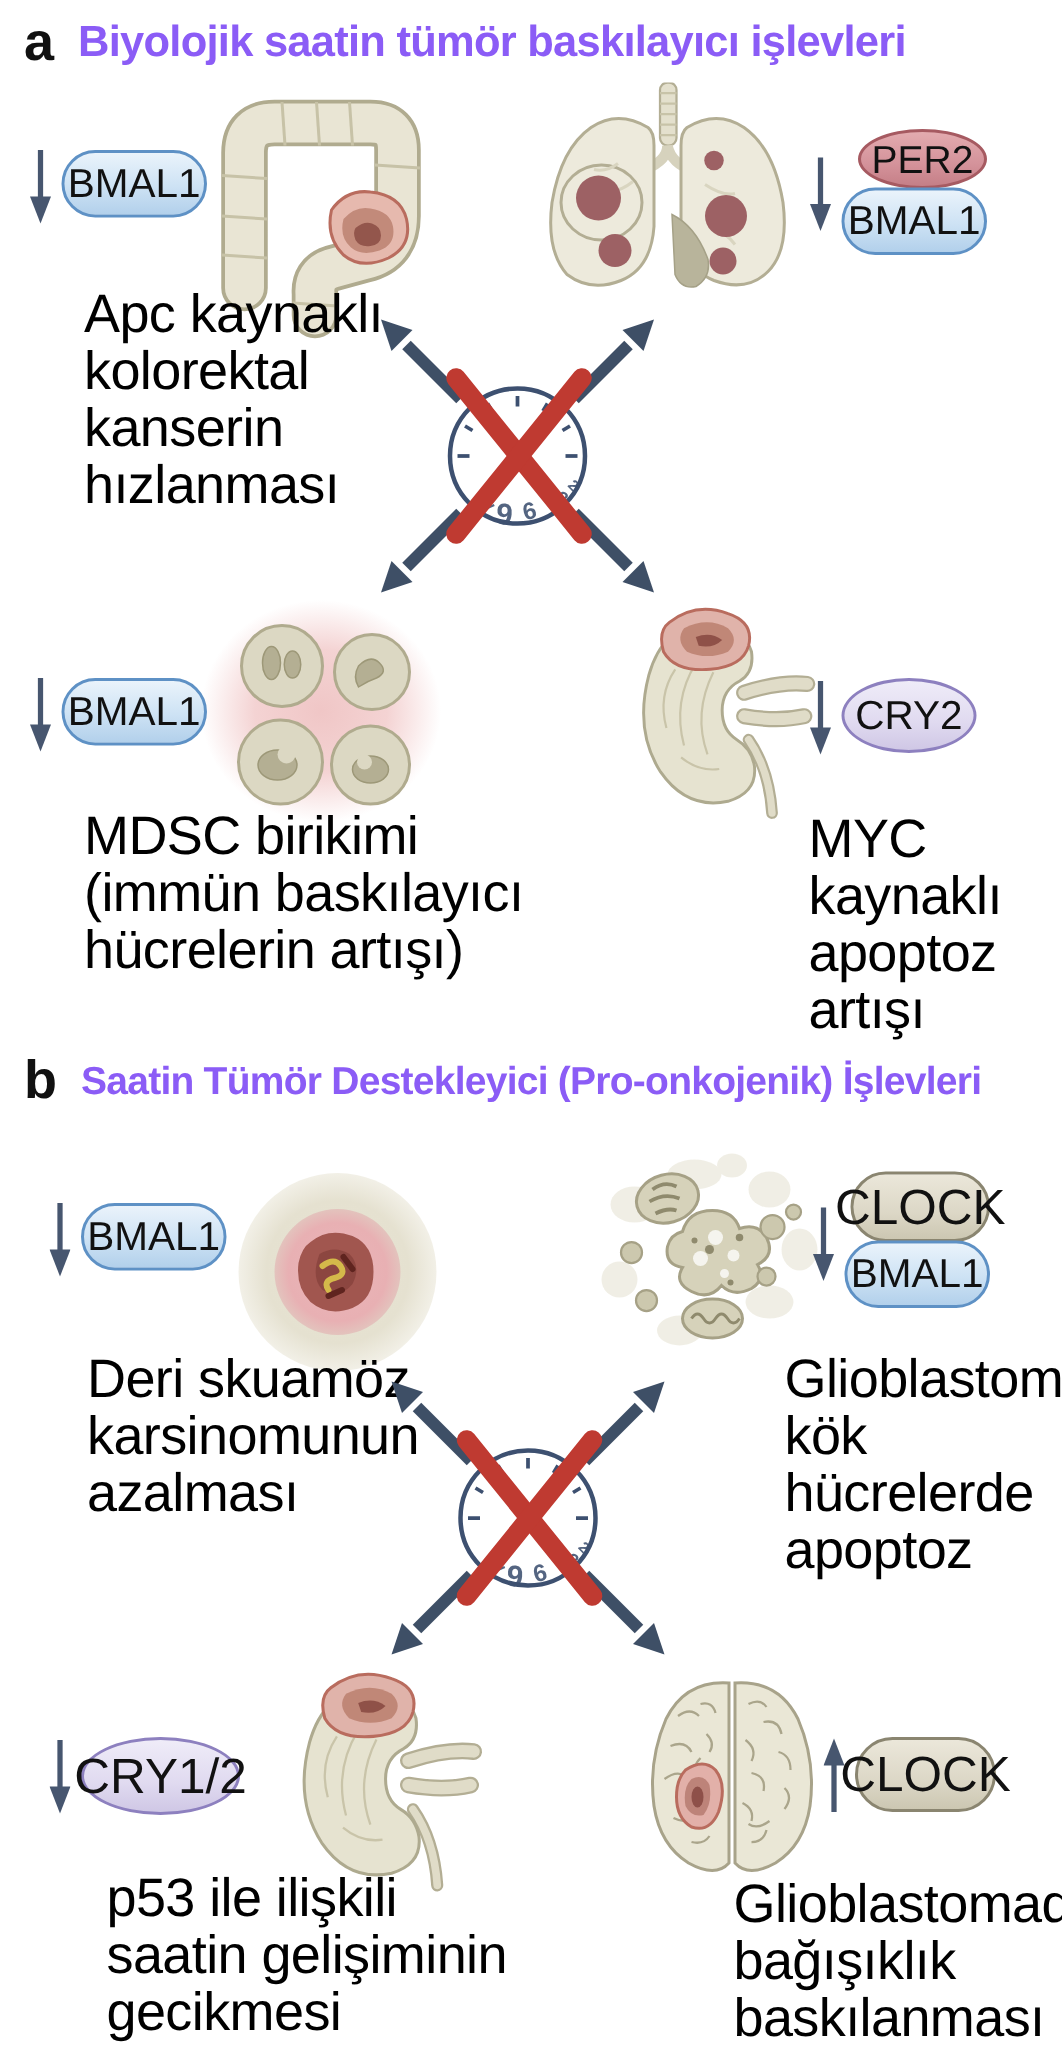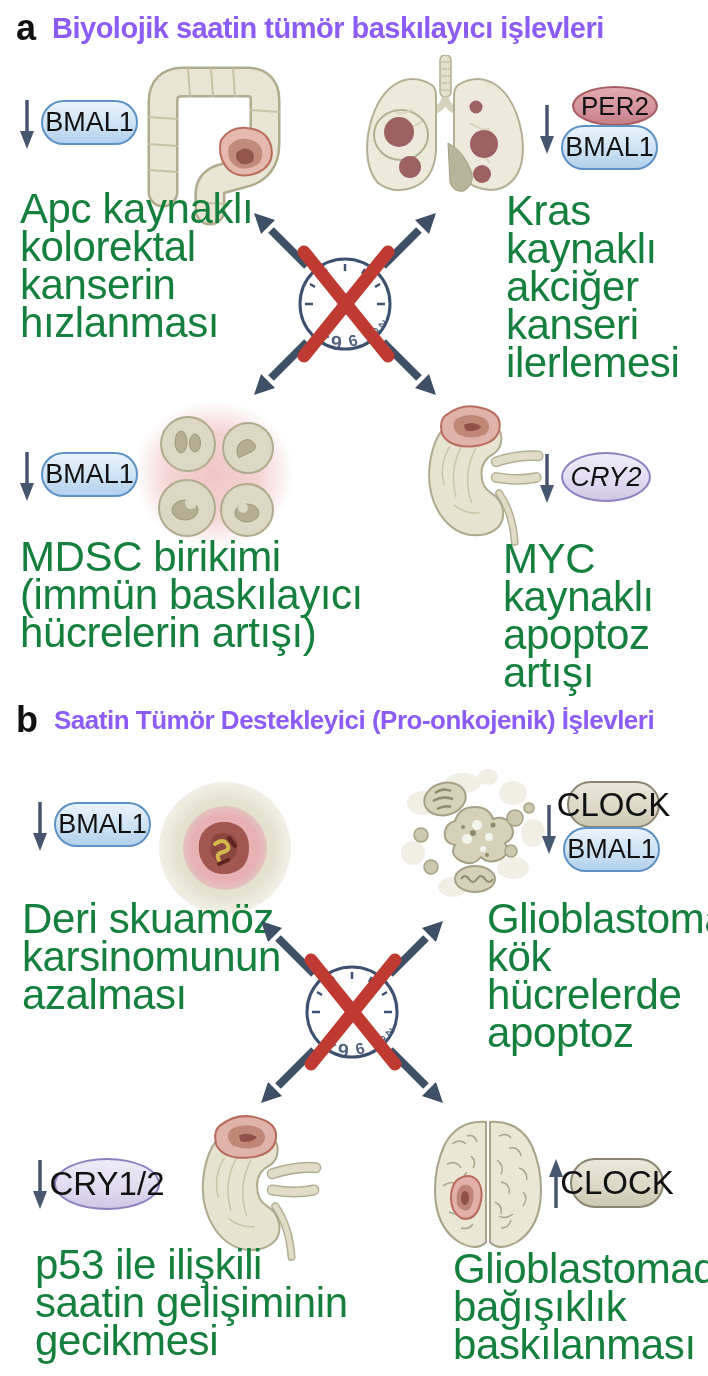--- a/index.html
+++ b/index.html
@@ -7,21 +7,21 @@
     position:relative;width:708px;height:1376px;background:#ffffff;
     font-family:"Liberation Sans","DejaVu Sans",sans-serif;color:#1b1b1b;
     overflow:hidden;
   }
   .abs{position:absolute;}
   .panel-title{display:flex;align-items:flex-start;gap:16px;}
   .panel-letter{font-weight:bold;font-size:36px;line-height:40px;color:#111;}
   .panel-title-text{font-weight:bold;color:#8b5cf6;letter-spacing:-0.5px;}
   .title-a{font-size:29px;line-height:40px;}
   .title-b{font-size:26px;line-height:40px;}
-  .caption{font-size:42px;line-height:38px;white-space:pre-line;color:#15803d;letter-spacing:-0.4px;}
+  .caption{font-size:36px;line-height:38px;white-space:pre-line;color:#000000;letter-spacing:-0.4px;margin-left:36px;}
   .bgroup{display:flex;align-items:flex-start;gap:7px;}
   .bcol{display:flex;flex-direction:column;align-items:flex-end;}
   .badge{display:flex;align-items:center;justify-content:center;color:#111;box-sizing:border-box;}
   .pill{border-radius:26px;}
   .ellip{border-radius:50%;}
   .badge-bmal1{background:linear-gradient(180deg,#eaf3fb 0%,#cde2f4 55%,#b2d0eb 100%);border:2.5px solid #5e91c5;}
   .badge-per2{background:linear-gradient(180deg,#e3abaf 0%,#d4929a 60%,#c57f87 100%);border:2.5px solid #a65a61;}
   .badge-cry{background:linear-gradient(180deg,#efecf8 0%,#e0daf0 60%,#cfc7e5 100%);border:2.5px solid #8d80bf;}
   .badge-clock{background:linear-gradient(180deg,#ebe7da 0%,#dcd7c6 60%,#ccc7b2 100%);border:2.5px solid #8a8570;}
   .f27{font-size:27px;} .f26{font-size:26px;} .f25{font-size:33px;}
@@ -104,24 +104,20 @@
     <svg width="14" height="52" viewBox="0 0 14 52" style="margin-top:17px;">
       <line x1="7" y1="2" x2="7" y2="35" stroke="#47566f" stroke-width="3.5"></line>
       <polygon points="0,33 14,33 7,51" fill="#47566f"></polygon>
     </svg>
     <div class="bcol">
       <div class="badge ellip badge-per2 f26" style="width:86px;height:40px;">PER2</div>
       <div class="badge pill badge-bmal1 f27" style="width:97px;height:45px;margin-top:-1px;">BMAL1</div>
     </div>
   </div>
 
-  <div class="abs caption" style="left:506px;top:192px;">Kras kaynaklı
-akciğer
-kanseri
-ilerlemesi</div>
 
   <svg class="abs" style="left:220px;top:184px;" width="250" height="240" viewBox="0 0 250 240">
     <g stroke="#3e4f66" fill="#3e4f66">
       <line x1="163" y1="82" x2="199" y2="46" stroke-width="8"></line>
         <polygon points="216,29 209,50 195,36" stroke="none"></polygon>
       <line x1="87" y1="82" x2="51" y2="46" stroke-width="8"></line>
         <polygon points="34,29 55,36 41,50" stroke="none"></polygon>
       <line x1="87" y1="158" x2="51" y2="194" stroke-width="8"></line>
         <polygon points="34,211 41,190 55,204" stroke="none"></polygon>
       <line x1="163" y1="158" x2="199" y2="194" stroke-width="8"></line>
@@ -205,21 +201,21 @@
         <path d="M64,46 q-14,28 -4,56"></path>
         <path d="M42,104 q12,10 26,8"></path>
     </g>
     <g>
       <path d="M34,12 Q52,-2 74,6 Q92,12 88,28 Q84,42 62,44 Q38,46 30,32 Q26,18 34,12 Z" fill="#e0b3aa" stroke="#b96c5e" stroke-width="2"></path>
       <path d="M44,16 Q60,8 74,16 Q82,24 74,32 Q60,38 46,32 Q38,24 44,16 Z" fill="#c08777"></path>
       <path d="M52,22 Q62,18 70,24 Q64,30 54,28 Z" fill="#8f5148"></path>
     </g>
   </svg>
 
-  <div class="abs bgroup" style="left:540px;top:452px;font-style:italic;">
+  <div class="abs bgroup" style="left:540px;top:452px;">
     <svg width="14" height="52" viewBox="0 0 14 52">
       <line x1="7" y1="2" x2="7" y2="35" stroke="#47566f" stroke-width="3.5"></line>
       <polygon points="0,33 14,33 7,51" fill="#47566f"></polygon>
     </svg>
     <div class="badge ellip badge-cry f27" style="width:90px;height:50px;">CRY2</div>
   </div>
 
   <div class="abs caption" style="left:503px;top:540px;">MYC kaynaklı
 apoptoz artışı</div>
 

